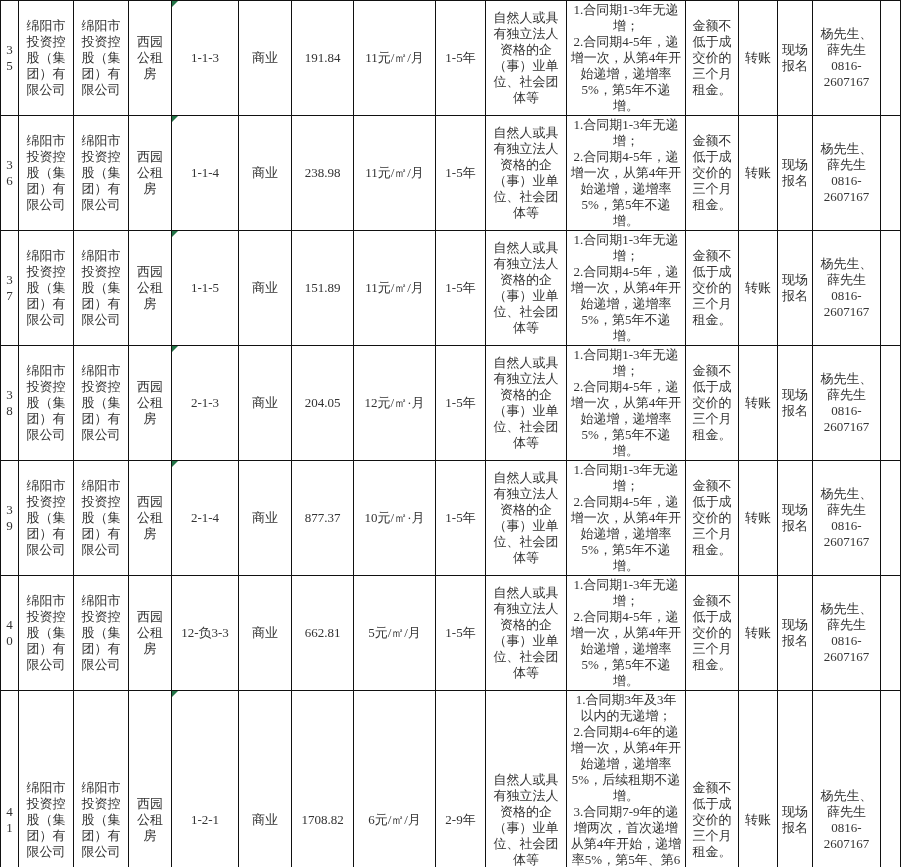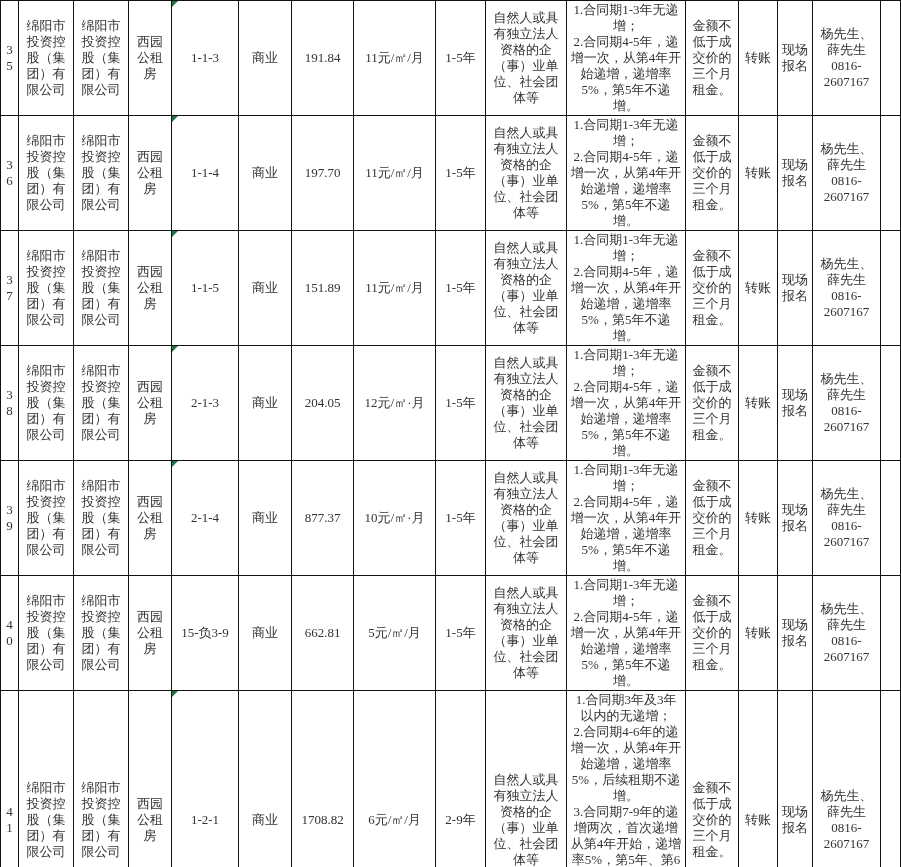--- a/index.html
+++ b/index.html
@@ -116,21 +116,21 @@
 0816-2607167</span></td>
           <td class="col-blank"><span></span></td>
         </tr>
         <tr>
           <td class="col-no"><span>36</span></td>
           <td class="col-owner"><span>绵阳市投资控股（集团）有限公司</span></td>
           <td class="col-manager"><span>绵阳市投资控股（集团）有限公司</span></td>
           <td class="col-project"><span>西园公租房</span></td>
           <td class="col-unit"><span class="error-triangle"></span><span>1-1-4</span></td>
           <td class="col-use"><span>商业</span></td>
-          <td class="col-area"><span>197.70</span></td>
+          <td class="col-area"><span>238.98</span></td>
           <td class="col-price"><span>11元/㎡/月</span></td>
           <td class="col-term"><span>1-5年</span></td>
           <td class="col-eligibility"><span>自然人或具有独立法人资格的企（事）业单位、社会团体等</span></td>
           <td class="col-escalation"><span>1.合同期1-3年无递增；
 2.合同期4-5年，递增一次，从第4年开始递增，递增率5%，第5年不递增。</span></td>
           <td class="col-deposit"><span>金额不低于成交价的三个月租金。</span></td>
           <td class="col-payment"><span>转账</span></td>
           <td class="col-registration"><span>现场报名</span></td>
           <td class="col-contact"><span>杨先生、薛先生
 0816-2607167</span></td>
@@ -194,21 +194,21 @@
           <td class="col-registration"><span>现场报名</span></td>
           <td class="col-contact"><span>杨先生、薛先生
 0816-2607167</span></td>
           <td class="col-blank"><span></span></td>
         </tr>
         <tr>
           <td class="col-no"><span>40</span></td>
           <td class="col-owner"><span>绵阳市投资控股（集团）有限公司</span></td>
           <td class="col-manager"><span>绵阳市投资控股（集团）有限公司</span></td>
           <td class="col-project"><span>西园公租房</span></td>
-          <td class="col-unit"><span>15-负3-9</span></td>
+          <td class="col-unit"><span>12-负3-3</span></td>
           <td class="col-use"><span>商业</span></td>
           <td class="col-area"><span>662.81</span></td>
           <td class="col-price"><span>5元/㎡/月</span></td>
           <td class="col-term"><span>1-5年</span></td>
           <td class="col-eligibility"><span>自然人或具有独立法人资格的企（事）业单位、社会团体等</span></td>
           <td class="col-escalation"><span>1.合同期1-3年无递增；
 2.合同期4-5年，递增一次，从第4年开始递增，递增率5%，第5年不递增。</span></td>
           <td class="col-deposit"><span>金额不低于成交价的三个月租金。</span></td>
           <td class="col-payment"><span>转账</span></td>
           <td class="col-registration"><span>现场报名</span></td>

